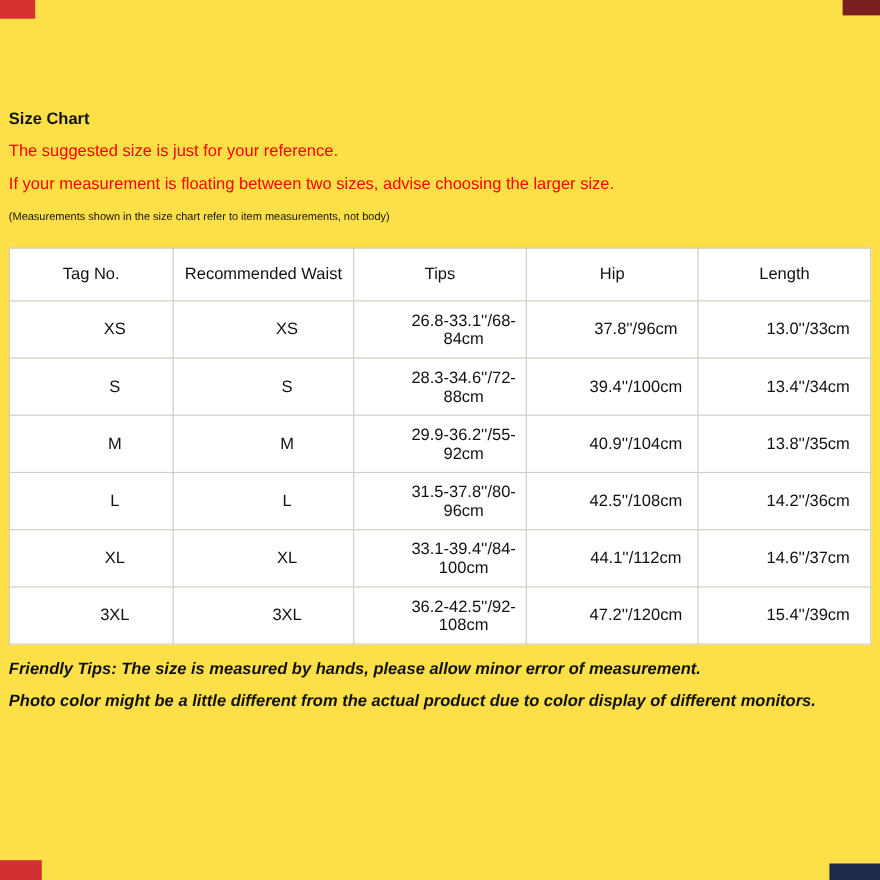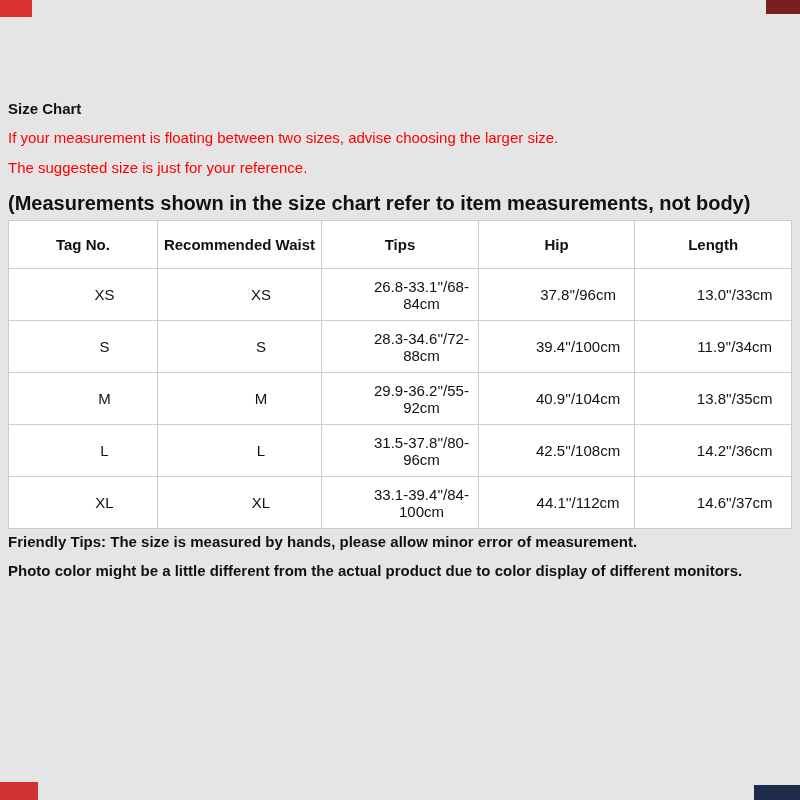--- a/index.html
+++ b/index.html
@@ -8,21 +8,21 @@
     width: 800px;
     height: 800px;
     font-family: "Liberation Sans", sans-serif;
     position: relative;
     overflow: hidden;
     color: #111111;
   }
   .page {
     position: absolute;
     inset: 0;
-    background: #e5e5e5;
+    background: #fde047;
   }
   
   .corner {
     position: absolute;
   }
   .corner.tl { left: 0;  top: 0;    width: 32px; height: 17px; }
   .corner.tr { right: 0; top: 0;    width: 34px; height: 14px; }
   .corner.bl { left: 0;  bottom: 0; width: 38px; height: 18px; }
   .corner.br { right: 0; bottom: 0; width: 46px; height: 15px; }
 
@@ -36,56 +36,57 @@
     font-size: 15px;
     font-weight: bold;
     color: #111111;
     margin-bottom: 12px;
   }
   .note-red {
     font-size: 15px;
     margin-bottom: 13px;
   }
   .note-bold {
-    font-size: 20px;
-    font-weight: bold;
+    font-size: 10px;
+    font-weight: normal;
     color: #111111;
     margin-top: 16px;
-    margin-bottom: 5px;
+    margin-bottom: 22px;
   }
   table.size-table {
     width: 100%;
     border-collapse: collapse;
     table-layout: fixed;
   }
   table.size-table th,
   table.size-table td {
     border: 1px solid #cccccc;
     text-align: center;
     vertical-align: middle;
     font-size: 15px;
     color: #111111;
     background: #ffffff;
   }
   table.size-table th {
     height: 48px;
-    font-weight: bold;
+    font-weight: normal;
   }
   table.size-table td {
     height: 52px;
     font-weight: normal;
     padding-left: 43px;
   }
   col.c0 { width: 19%; }
   col.c1 { width: 21%; }
   col.c2 { width: 20%; }
   col.c3 { width: 20%; }
   col.c4 { width: 20%; }
   .footer-tips {
-    margin-top: 4px;
+    margin-top: 14px;
+    font-style: italic;
   }
   .tip {
     font-size: 15px;
     font-weight: bold;
     color: #111111;
     margin-bottom: 12px;
   }
 </style>
 </head>
 <body>
@@ -94,22 +95,22 @@
 
   <div class="corner tl" style="background: rgb(217, 48, 48);"></div>
   <div class="corner tr" style="background: rgb(122, 31, 31);"></div>
   <div class="corner bl" style="background: rgb(209, 49, 49);"></div>
   <div class="corner br" style="background: rgb(29, 42, 74);"></div>
 
   <div class="content">
 
     <div class="title">Size Chart</div>
 
+    <div class="note-red" style="color: rgb(255, 0, 0);">The suggested size is just for your reference.</div>
     <div class="note-red" style="color: rgb(255, 0, 0);">If your measurement is floating between two sizes, advise choosing the larger size.</div>
-    <div class="note-red" style="color: rgb(255, 0, 0);">The suggested size is just for your reference.</div>
     <div class="note-bold">(Measurements shown in the size chart refer to item measurements, not body)</div>
 
     <table class="size-table">
       <colgroup>
         <col class="c0">
           <col class="c1">
           <col class="c2">
           <col class="c3">
           <col class="c4">
       </colgroup>
@@ -128,21 +129,21 @@
           <td>XS</td>
           <td>26.8-33.1''/68-84cm</td>
           <td>37.8''/96cm</td>
           <td>13.0''/33cm</td>
         </tr>
         <tr>
           <td>S</td>
           <td>S</td>
           <td>28.3-34.6''/72-88cm</td>
           <td>39.4''/100cm</td>
-          <td>11.9''/34cm</td>
+          <td>13.4''/34cm</td>
         </tr>
         <tr>
           <td>M</td>
           <td>M</td>
           <td>29.9-36.2''/55-92cm</td>
           <td>40.9''/104cm</td>
           <td>13.8''/35cm</td>
         </tr>
         <tr>
           <td>L</td>
@@ -151,20 +152,27 @@
           <td>42.5''/108cm</td>
           <td>14.2''/36cm</td>
         </tr>
         <tr>
           <td>XL</td>
           <td>XL</td>
           <td>33.1-39.4''/84-100cm</td>
           <td>44.1''/112cm</td>
           <td>14.6''/37cm</td>
         </tr>
+        <tr>
+          <td>3XL</td>
+          <td>3XL</td>
+          <td>36.2-42.5''/92-108cm</td>
+          <td>47.2''/120cm</td>
+          <td>15.4''/39cm</td>
+        </tr>
       </tbody>
     </table>
 
     <div class="footer-tips">
       <div class="tip">Friendly Tips: The size is measured by hands, please allow minor error of measurement.</div>
       <div class="tip">Photo color might be a little different from the actual product due to color display of different monitors.</div>
     </div>
 
   </div>
 </div>

